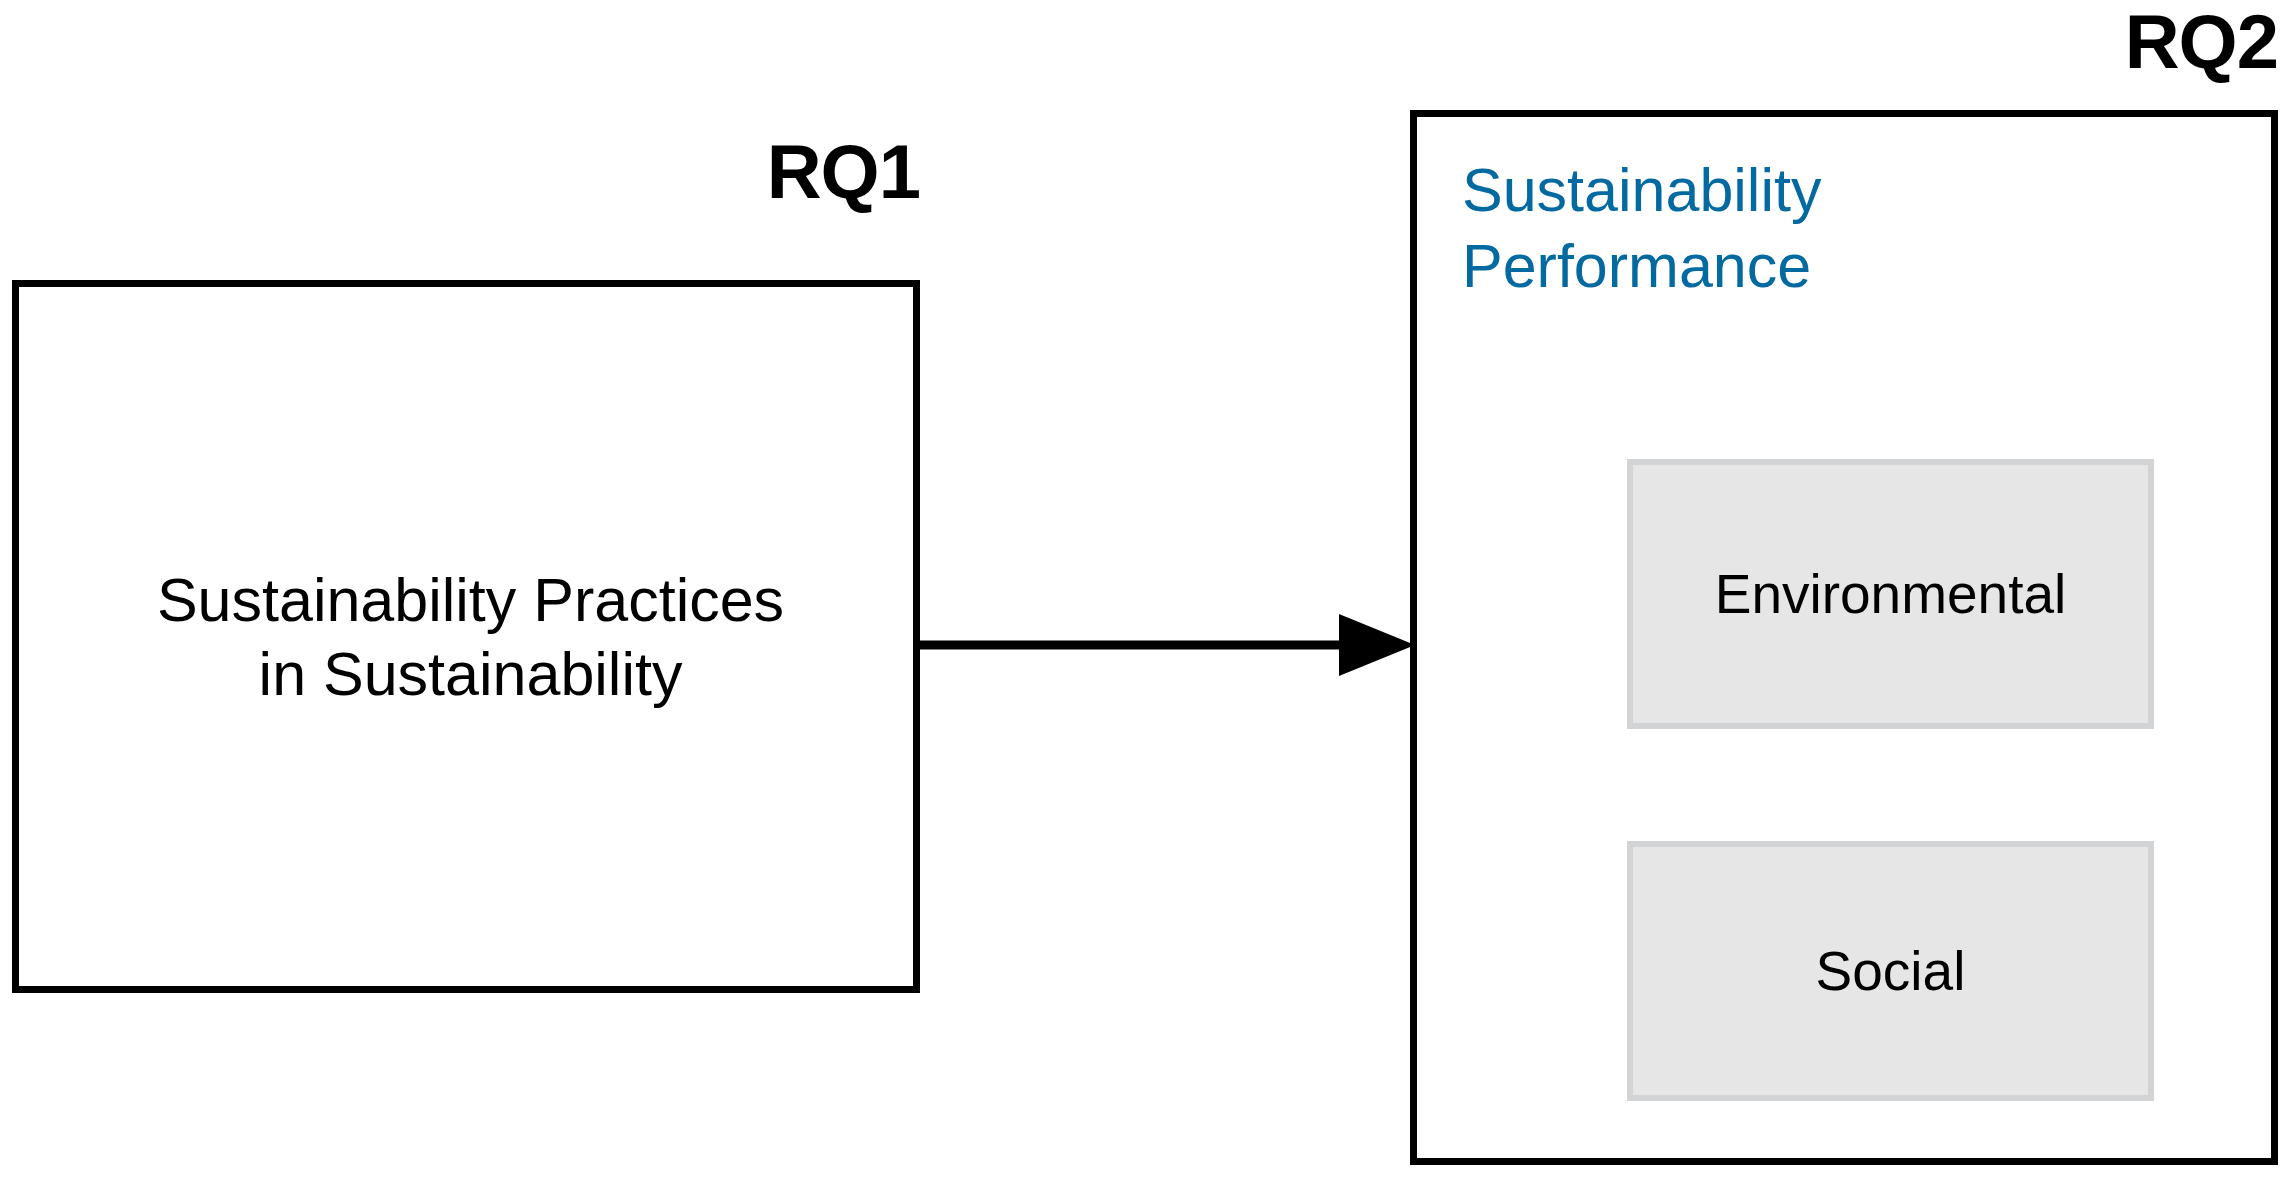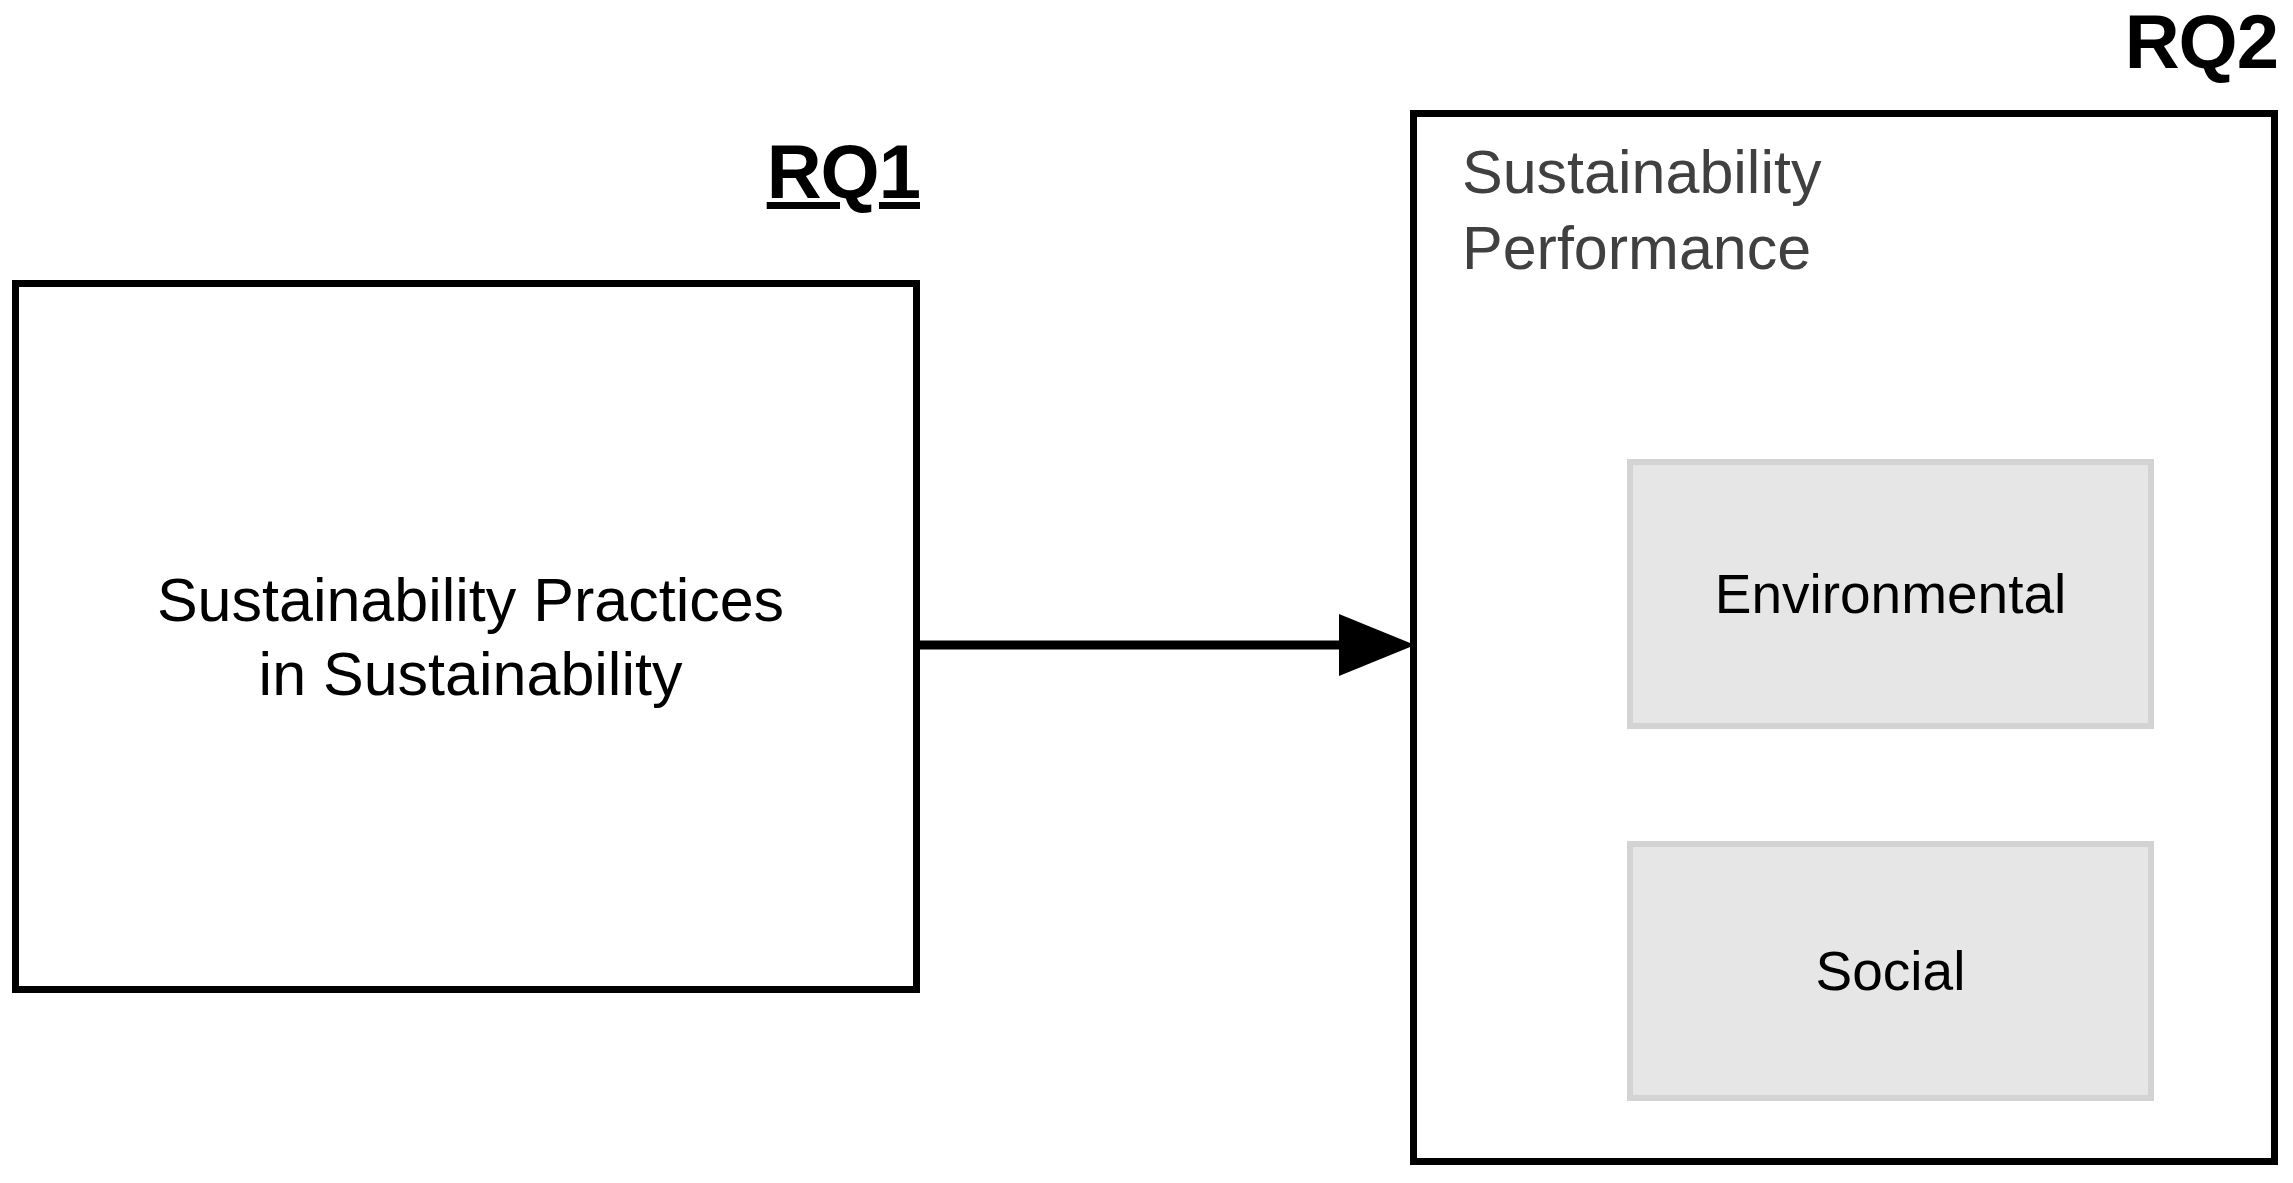--- a/index.html
+++ b/index.html
@@ -28,21 +28,20 @@
     line-height: 1;
     letter-spacing: -1px;
     text-align: right;
     white-space: nowrap;
     color: #000000;
   }
   #rq1-heading {
     left: 12px;
     width: 908px;
     top: 134px;
-    text-decoration: underline;
   }
   #rq2-heading {
     left: 1410px;
     width: 868px;
     top: 4px;
   }
 
   
   .outer-box {
     position: absolute;
@@ -78,25 +77,25 @@
   #rq1-text .line {
     display: block;
     white-space: nowrap;
     padding-left: 9px;
   }
 
   
   #rq2-title {
     position: absolute;
     left: 45px;
-    top: 18px;
+    top: 36px;
     font-size: 61px;
     line-height: 1.24;
     text-align: left;
-    color: #404040;
+    color: #0369a1;
   }
   #rq2-title .line {
     display: block;
     white-space: nowrap;
   }
 
   
   .sub-box {
     position: absolute;
     box-sizing: border-box;

